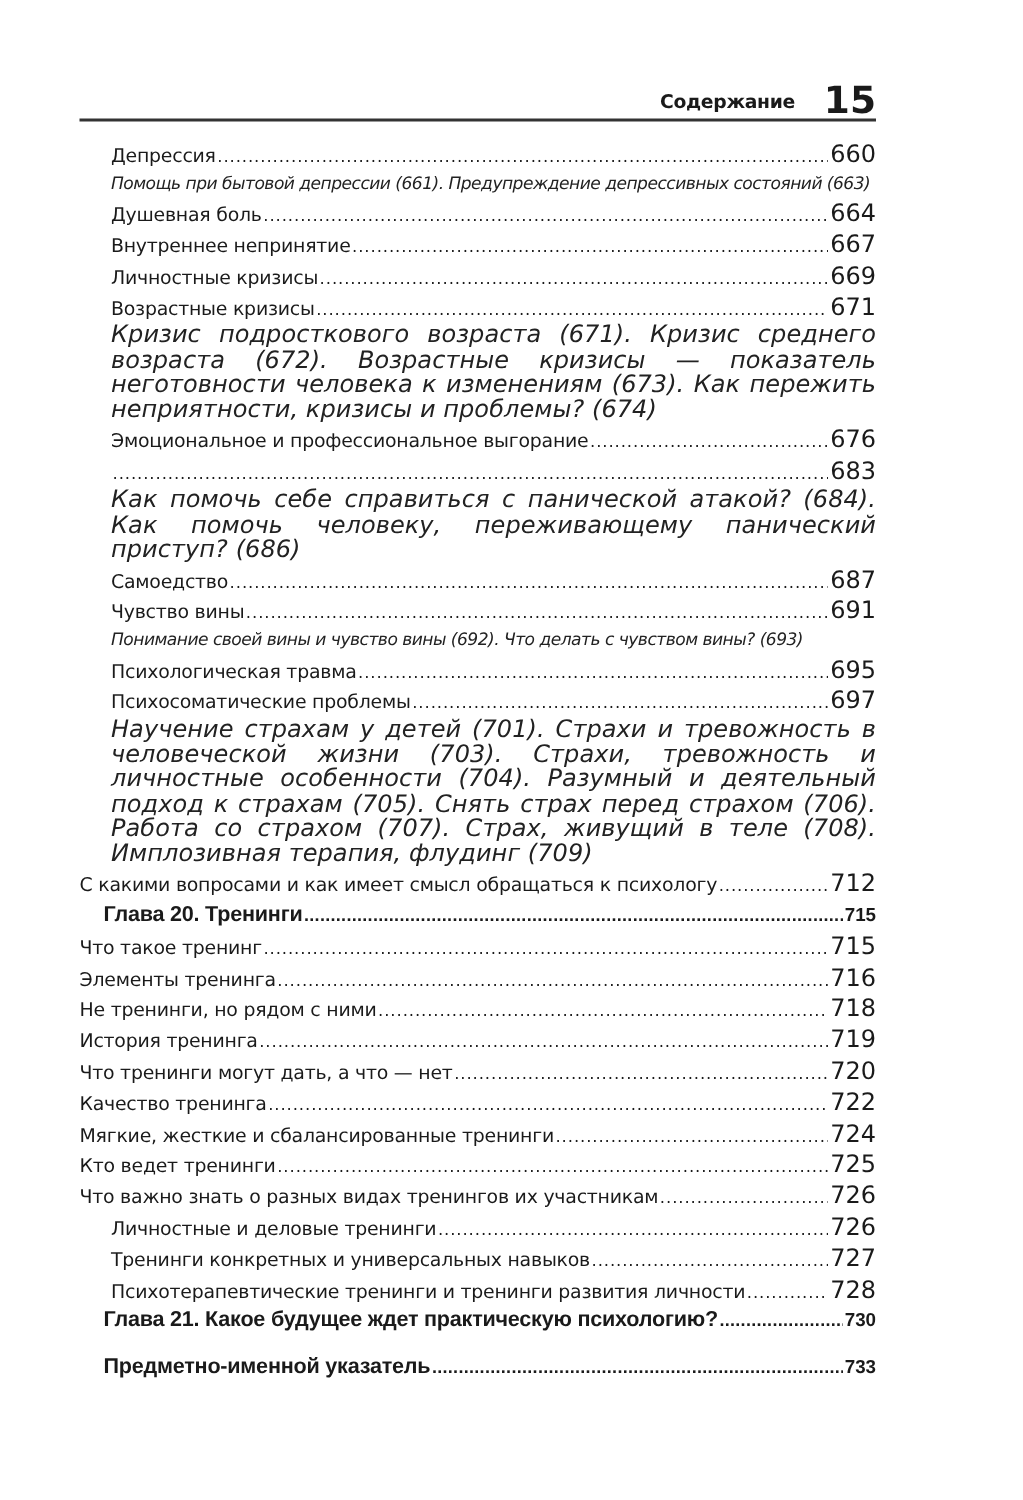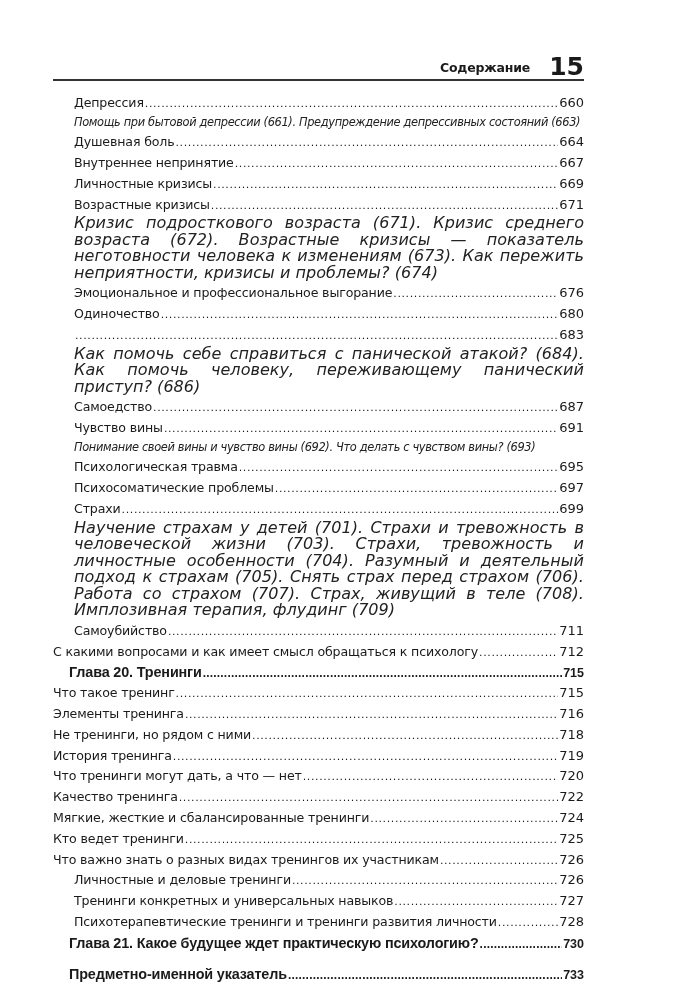--- a/index.html
+++ b/index.html
@@ -12,21 +12,21 @@
   .header .pnum { position: absolute; right: 0; top: 0; font-size: 25px; font-weight: bold;
                   font-family: "DejaVu Sans", sans-serif; }
   .rule { position: absolute; left: 0; top: 79px; width: 531px; height: 2px; background: #333; }
   .toc { position: absolute; left: 0; top: 93px; width: 531px; }
   .entry { display: flex; align-items: baseline; font-size: 12.6px; line-height: 20.8px; height: 20.8px;
            white-space: nowrap; overflow: hidden; }
   .entry.l2 { padding-left: 21px; }
   .entry .label { flex: 0 0 auto; letter-spacing: -0.15px; }
   .entry .leader { flex: 1 1 auto; overflow: hidden; margin: 0 1px; letter-spacing: 0.6px; font-size: 11px; }
   .entry .leader::before { content: "........................................................................................................................................................................................................................"; }
-  .entry .page-ref { flex: 0 0 auto; font-size: 13px; }
+  .entry .page-ref { flex: 0 0 auto; font-size: 16px; }
   .entry.chapter { font-family: "Liberation Sans", sans-serif; font-weight: bold; font-size: 14.4px; margin-left: 16px; }
   .entry.chapter .page-ref { font-size: 12.5px; }
   .entry.chapter .leader { font-size: 12px; letter-spacing: 0.2px; }
   .entry.index { margin-top: 10px; }
   .sub { padding-left: 21px; font-style: italic; font-size: 16px; line-height: 16.5px; color: #222;
          margin-bottom: 2px; text-align: justify; letter-spacing: 0.05px; }
   .sub.tight { font-size: 11.4px; letter-spacing: -0.35px; }
 </style>
 </head>
 <body>
@@ -64,25 +64,20 @@
         <span class="leader"></span>
         <span class="page-ref">671</span>
       </div>
       <div class="sub">Кризис подросткового возраста (671). Кризис среднего возраста (672). Возрастные кризисы — показатель неготовности человека к изменениям (673). Как пережить неприятности, кризисы и проблемы? (674)</div>
       <div class="entry l2">
         <span class="label">Эмоциональное и профессиональное выгорание</span>
         <span class="leader"></span>
         <span class="page-ref">676</span>
       </div>
       <div class="entry l2">
-        <span class="label">Одиночество</span>
-        <span class="leader"></span>
-        <span class="page-ref">680</span>
-      </div>
-      <div class="entry l2">
         <span class="leader"></span>
         <span class="page-ref">683</span>
       </div>
       <div class="sub">Как помочь себе справиться с панической атакой? (684). Как помочь человеку, переживающему панический приступ? (686)</div>
       <div class="entry l2">
         <span class="label">Самоедство</span>
         <span class="leader"></span>
         <span class="page-ref">687</span>
       </div>
       <div class="entry l2">
@@ -94,31 +89,21 @@
       <div class="entry l2">
         <span class="label">Психологическая травма</span>
         <span class="leader"></span>
         <span class="page-ref">695</span>
       </div>
       <div class="entry l2">
         <span class="label">Психосоматические проблемы</span>
         <span class="leader"></span>
         <span class="page-ref">697</span>
       </div>
-      <div class="entry l2">
-        <span class="label">Страхи</span>
-        <span class="leader"></span>
-        <span class="page-ref">699</span>
-      </div>
       <div class="sub">Научение страхам у детей (701). Страхи и тревожность в человеческой жизни (703). Страхи, тревожность и личностные особенности (704). Разумный и деятельный подход к страхам (705). Снять страх перед страхом (706). Работа со страхом (707). Страх, живущий в теле (708). Имплозивная терапия, флудинг (709)</div>
-      <div class="entry l2">
-        <span class="label">Самоубийство</span>
-        <span class="leader"></span>
-        <span class="page-ref">711</span>
-      </div>
       <div class="entry">
         <span class="label">С какими вопросами и как имеет смысл обращаться к психологу</span>
         <span class="leader"></span>
         <span class="page-ref">712</span>
       </div>
       <div class="entry chapter">
         <span class="label">Глава 20. Тренинги</span>
         <span class="leader"></span>
         <span class="page-ref">715</span>
       </div>

